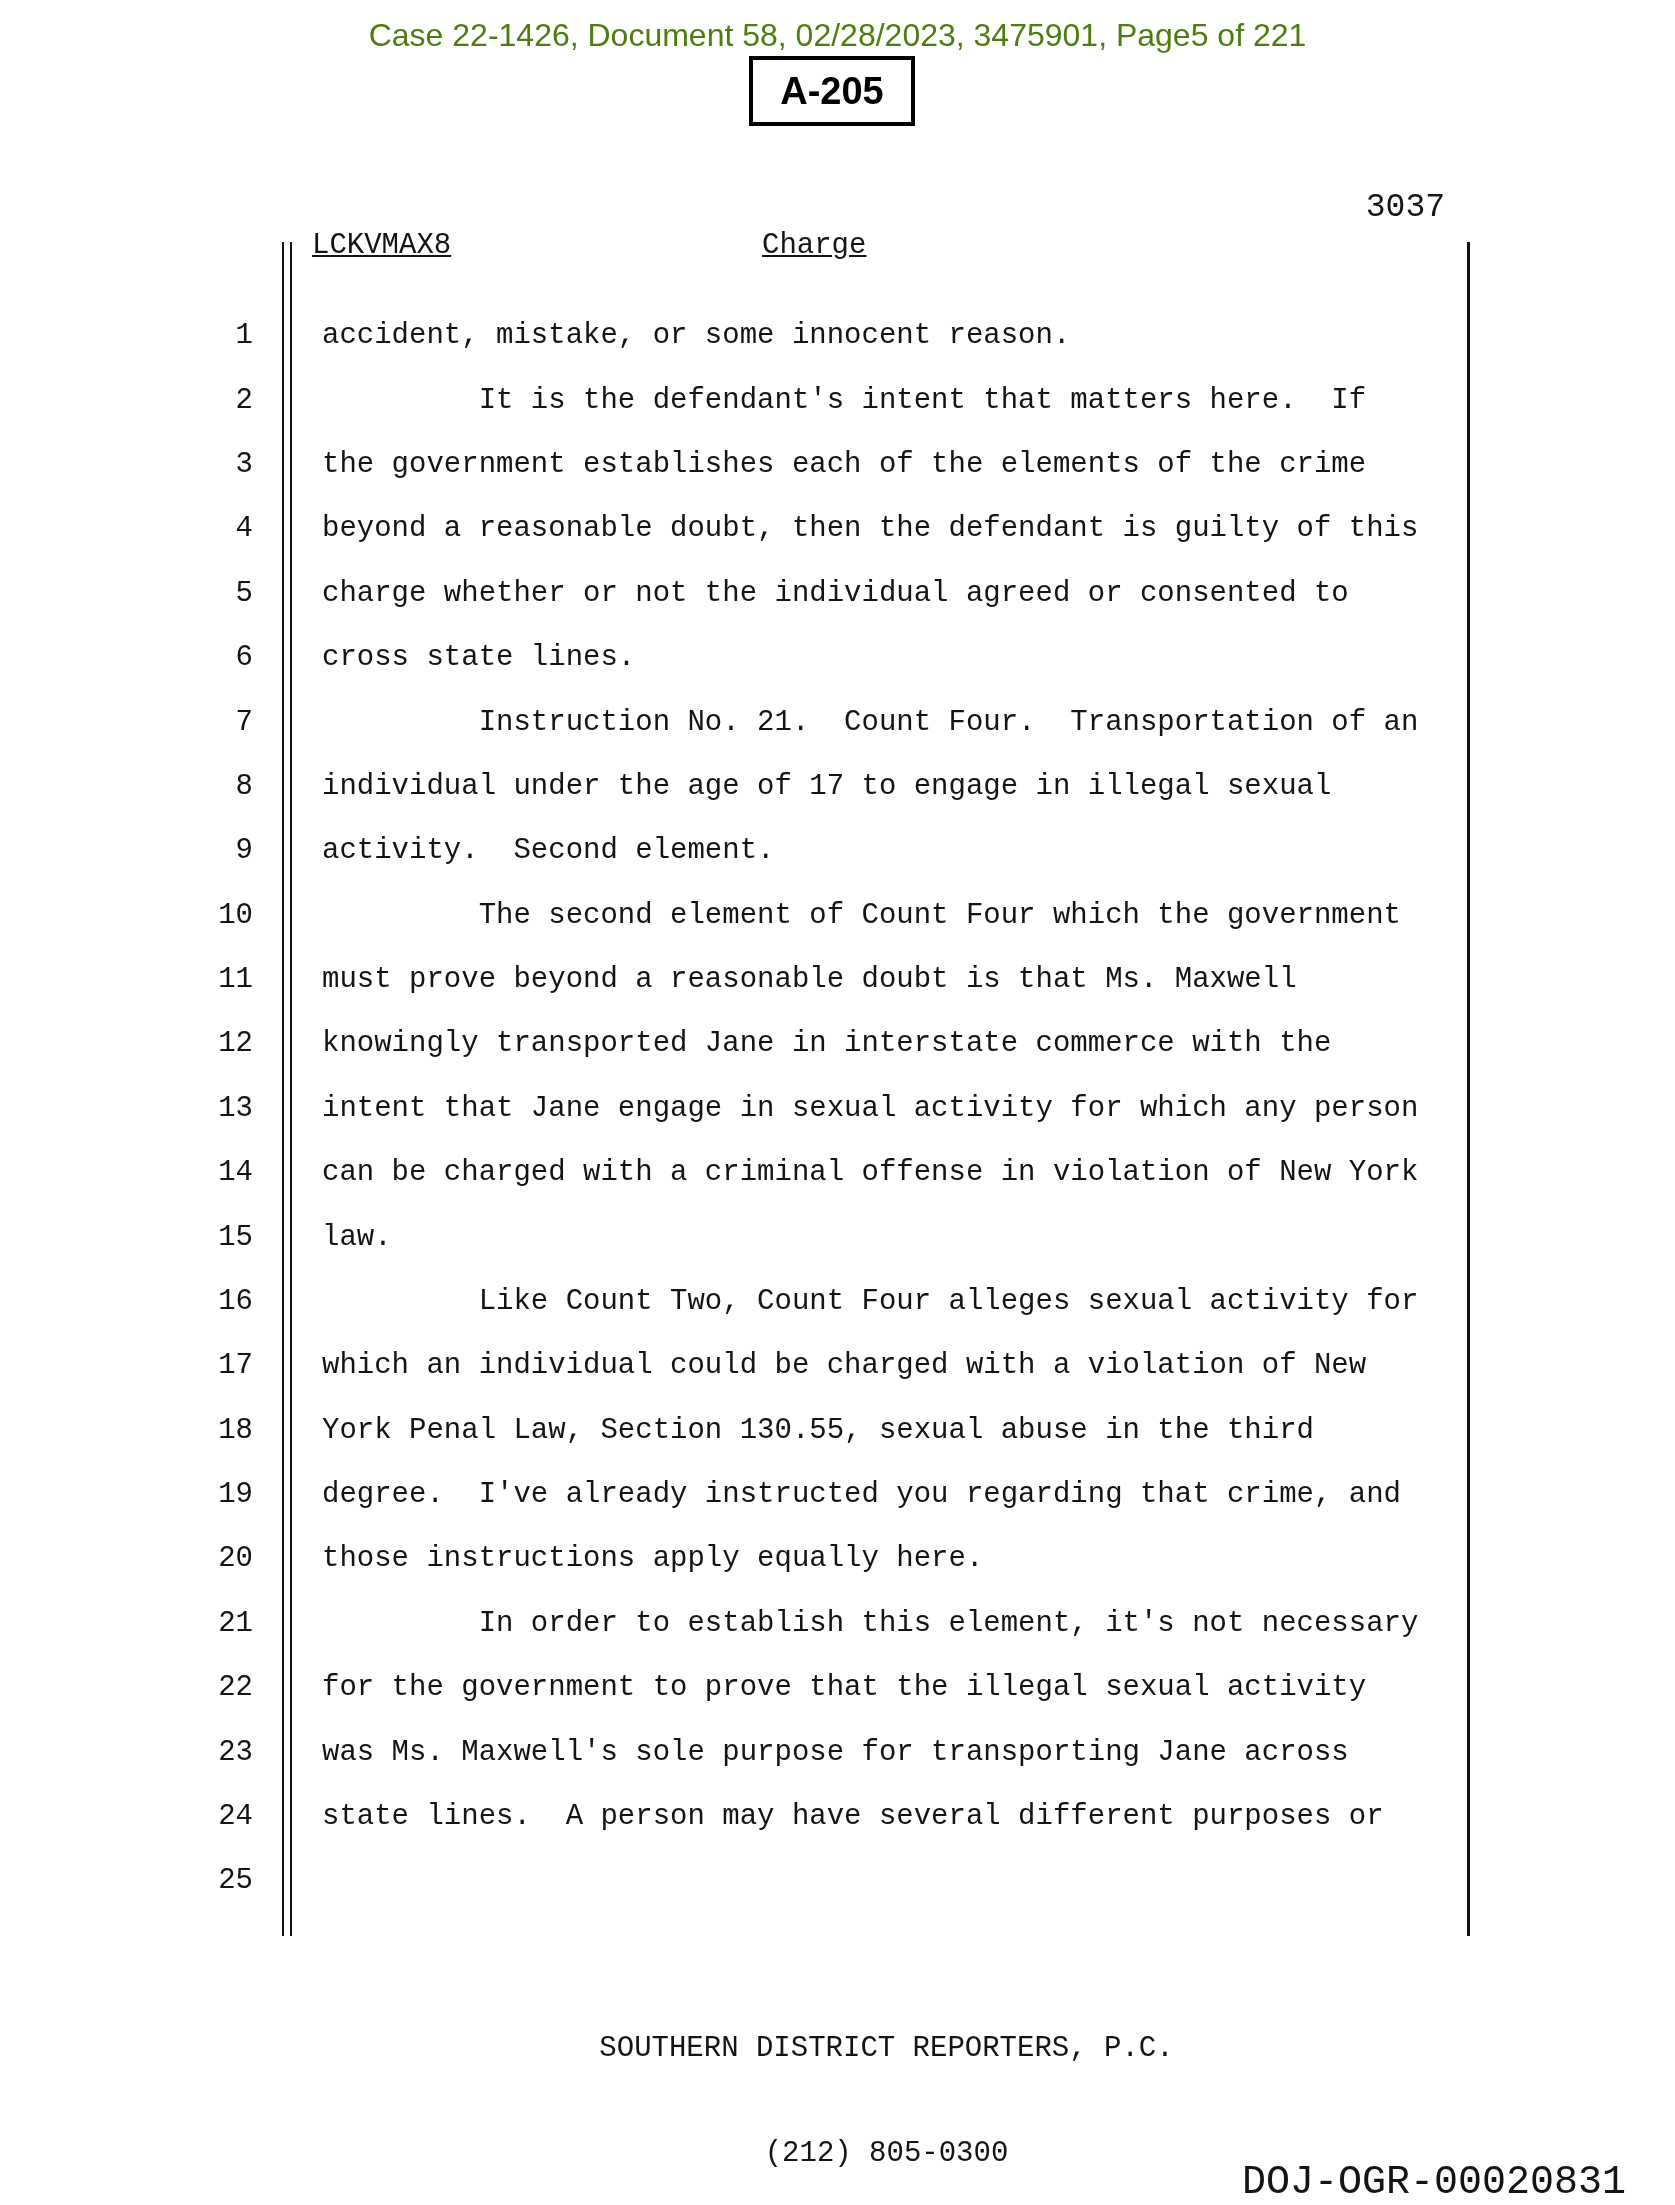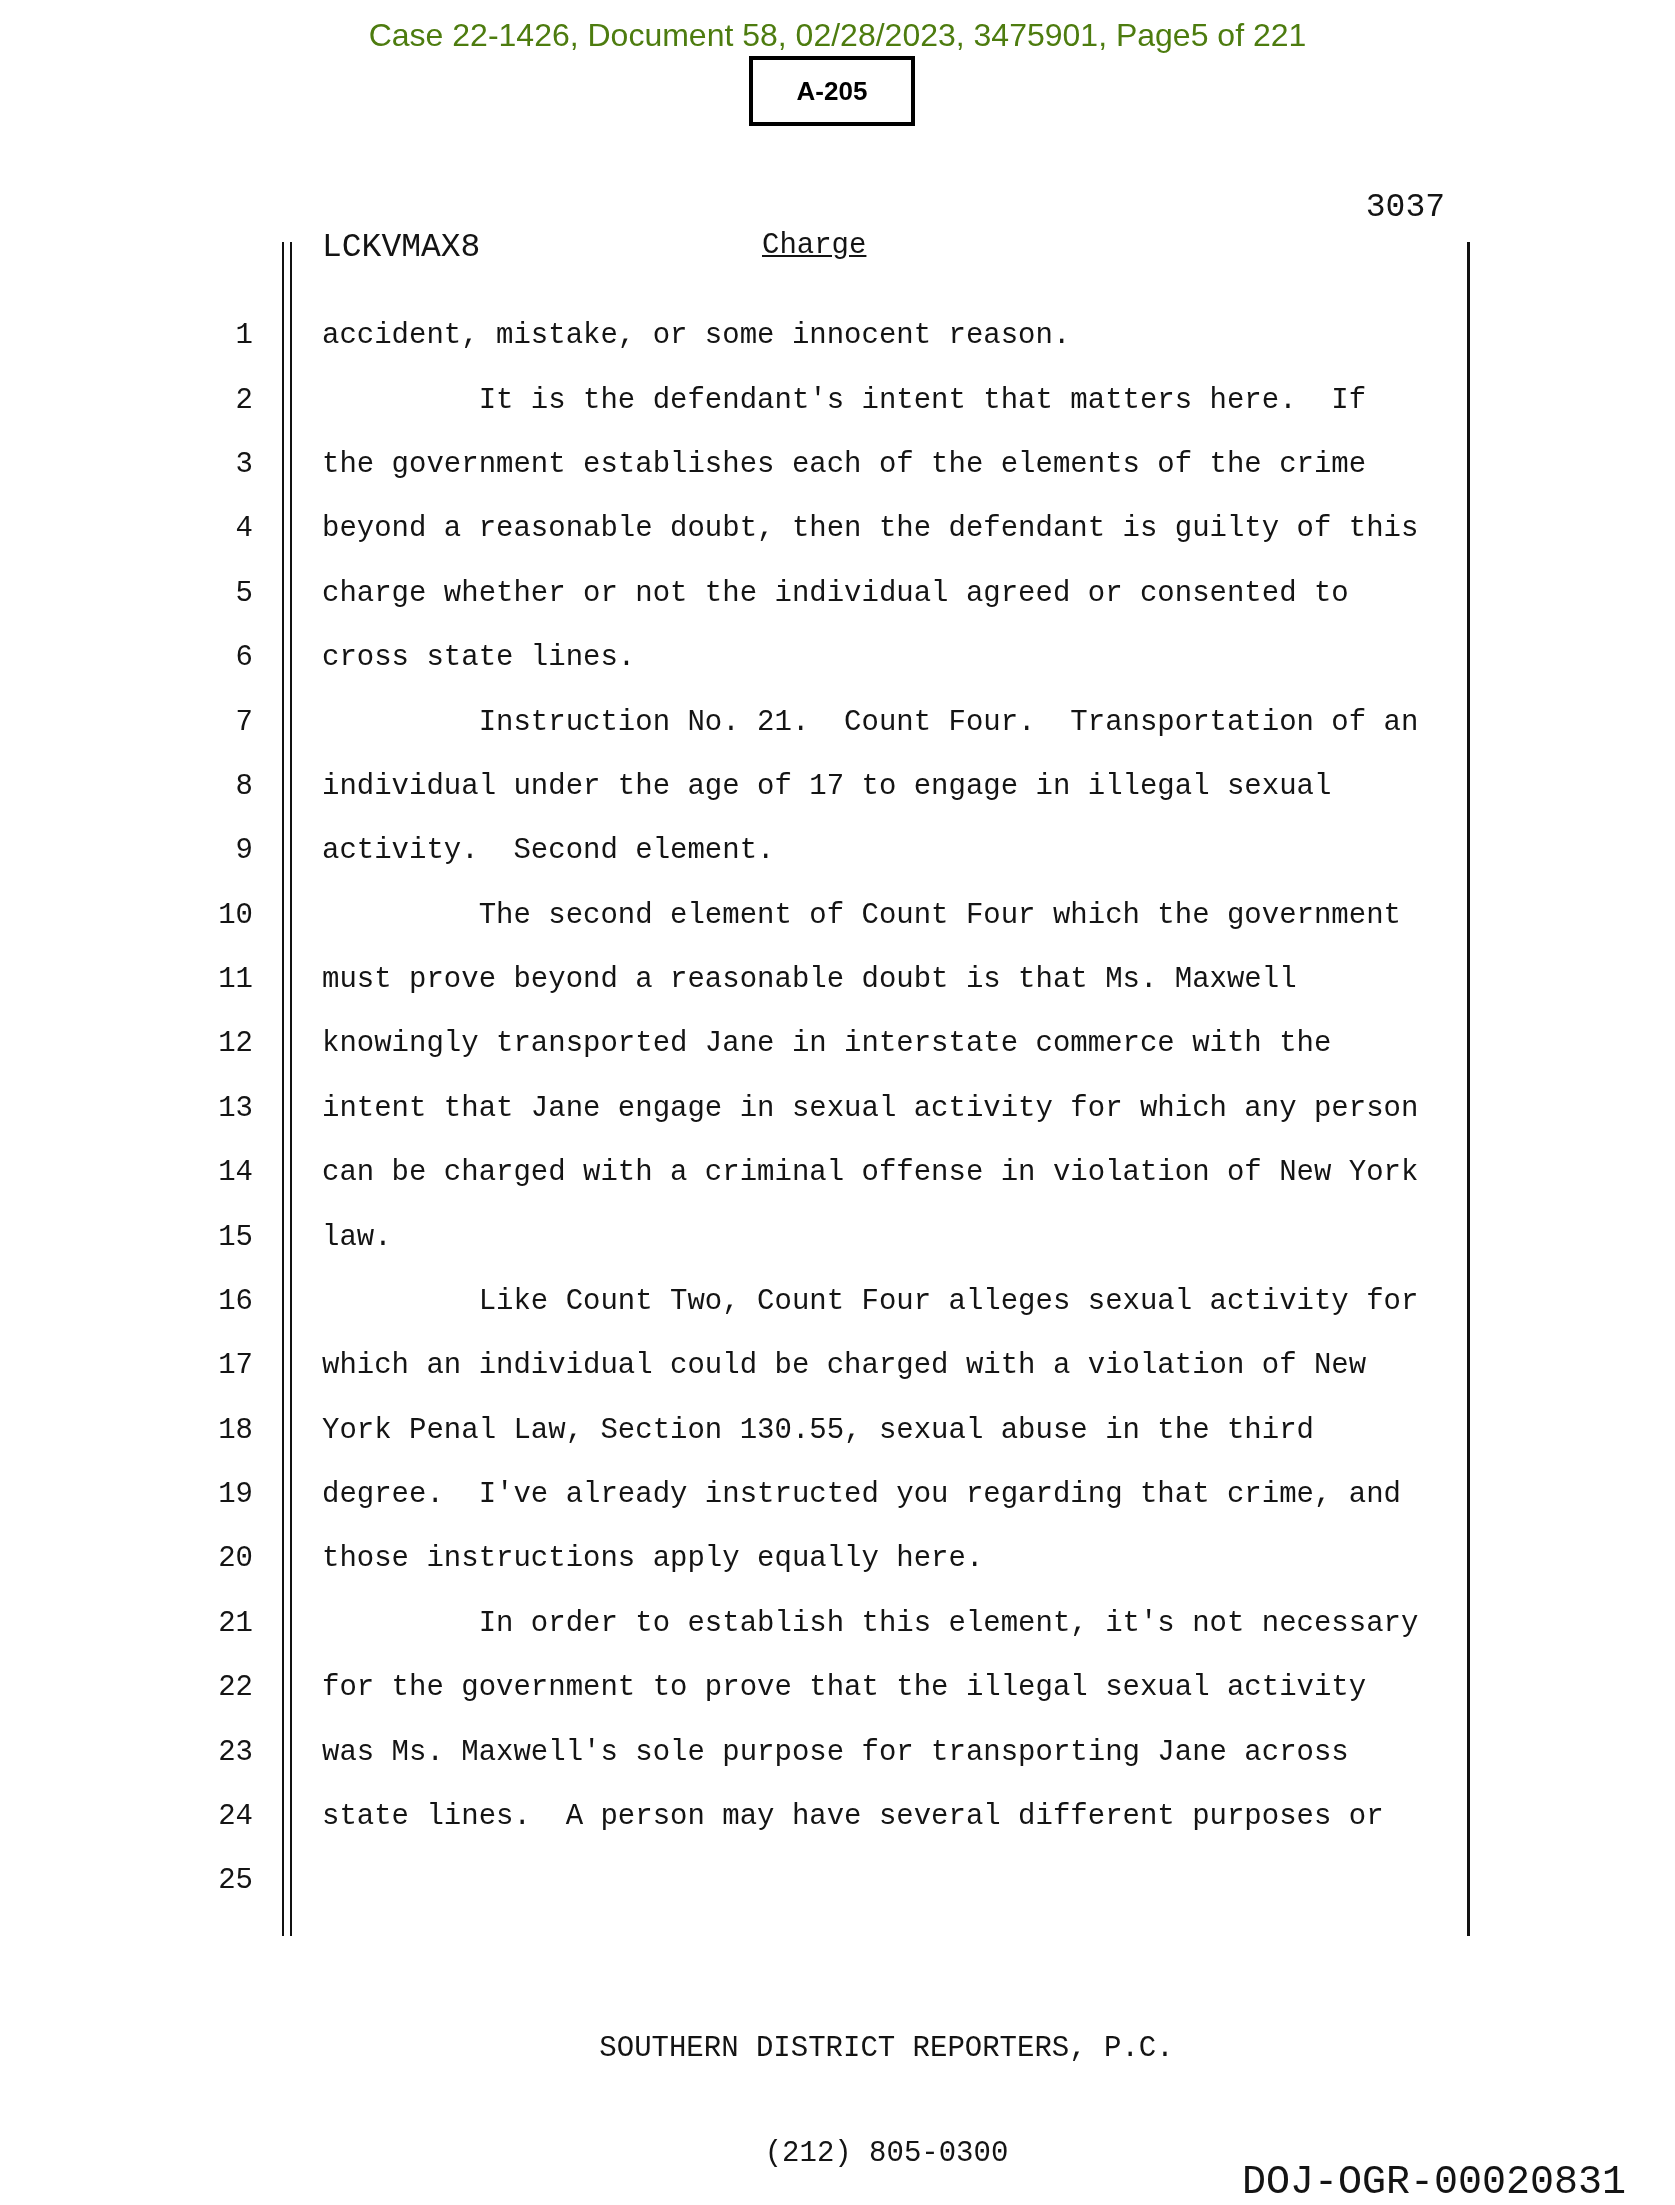--- a/index.html
+++ b/index.html
@@ -35,38 +35,39 @@
     top: 56px;
     width: 158px;
     height: 62px;
     background: #ffffff;
     border: 4px solid #000000;
     display: flex;
     align-items: center;
     justify-content: center;
     font-family: "Liberation Sans", sans-serif;
     font-weight: bold;
-    font-size: 26px;
+    font-size: 38px;
     color: #000000;
     z-index: 5;
   }
   
   .page-number {
     position: absolute;
     top: 189px;
     right: 230px;
     font-size: 33px;
     white-space: pre;
   }
   .session-code {
     position: absolute;
     top: 229px;
-    left: 322px;
-    font-size: 33px;
-    white-space: pre;
+    left: 312px;
+    font-size: 29px;
+    white-space: pre;
+    text-decoration: underline;
   }
   .proceeding-label {
     position: absolute;
     top: 229px;
     left: 762px;
     font-size: 29px;
     white-space: pre;
     text-decoration: underline;
   }
   

